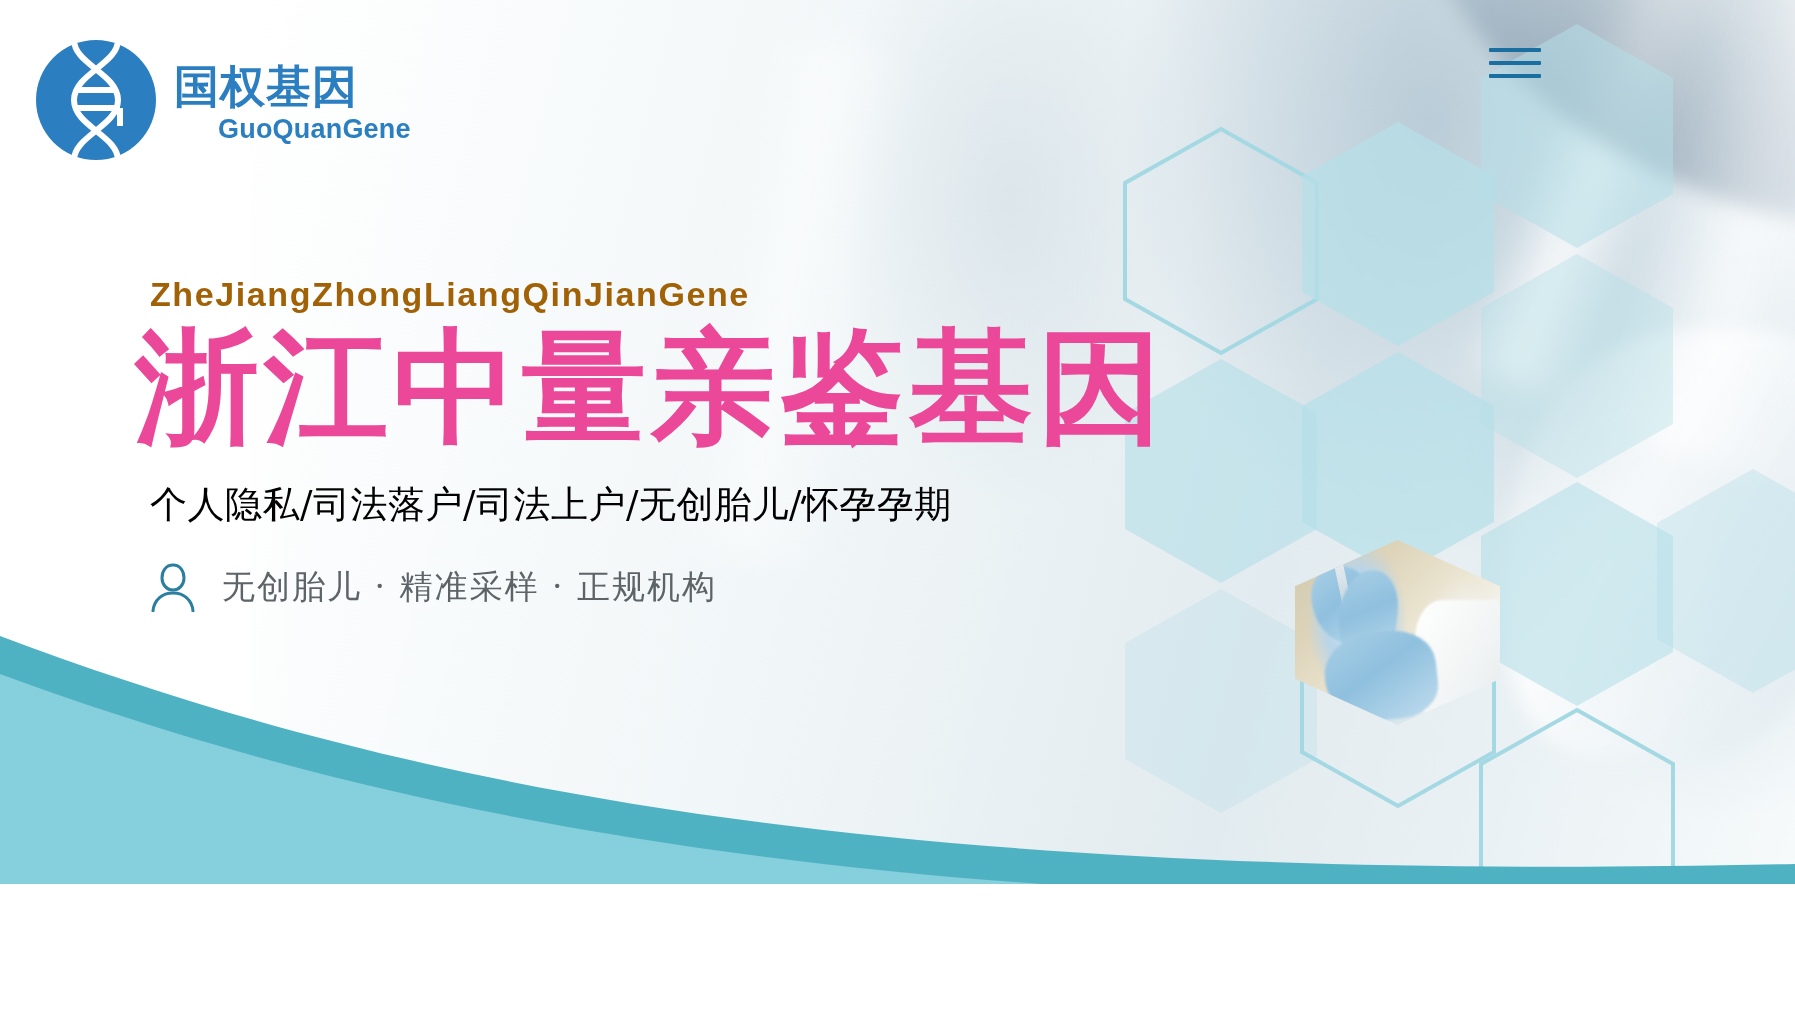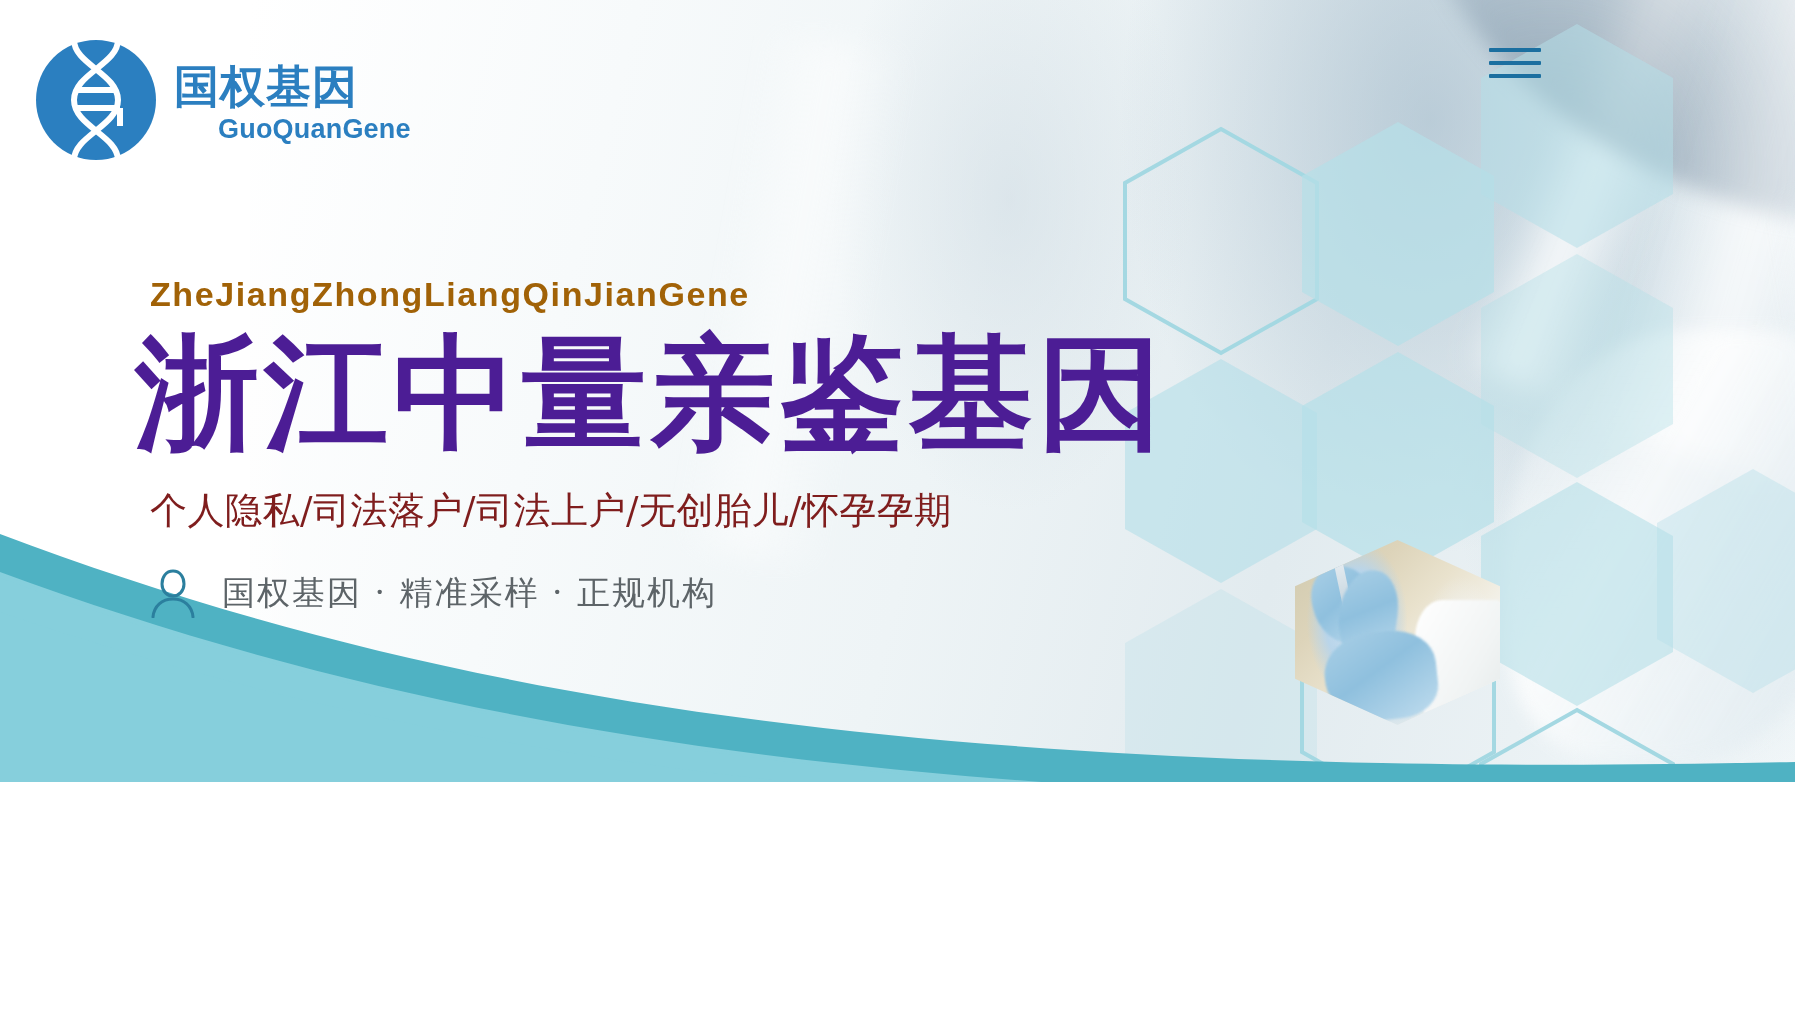--- a/index.html
+++ b/index.html
@@ -3,21 +3,21 @@
 <meta charset="utf-8">
 <style>
   html, body {
     margin: 0;
     padding: 0;
     background: #ffffff;
   }
   .banner {
     position: relative;
     width: 1795px;
-    height: 782px;
+    height: 884px;
     overflow: hidden;
     background: #ffffff;
     font-family: "Liberation Sans", "DejaVu Sans", sans-serif;
   }
 
   
   .photo-bg {
     position: absolute;
     left: 250px;
     top: 0;
@@ -169,31 +169,30 @@
   .pinyin {
     font-size: 34px;
     font-weight: bold;
     color: #a16207;
     letter-spacing: 1.6px;
     white-space: nowrap;
   }
   .headline {
     font-size: 124px;
     font-weight: bold;
-    color: #4c1d95;
+    color: #ec4899;
     letter-spacing: 5px;
     line-height: 1.18;
-    margin-top: 6px;
     margin-left: -15px;
     white-space: nowrap;
     font-family: "DejaVu Sans", "Liberation Sans", sans-serif;
   }
   .services {
     font-size: 37px;
-    color: #7f1d1d;
+    color: #000000;
     letter-spacing: 0.5px;
     margin-top: 20px;
     white-space: nowrap;
     font-family: "DejaVu Serif", "Liberation Serif", serif;
   }
   .assurance-row {
     display: flex;
     align-items: center;
     gap: 26px;
     margin-top: 32px;
@@ -325,17 +324,17 @@
 
   <div class="copy">
     <div class="pinyin">ZheJiangZhongLiangQinJianGene</div>
     <div class="headline">浙江中量亲鉴基因</div>
     <div class="services">个人隐私/司法落户/司法上户/无创胎儿/怀孕孕期</div>
     <div class="assurance-row">
       <svg class="nurse-icon" viewBox="0 0 46 50">
         <path d="M23,3 C30,3 34,9 34,16 C34,23 29,28 23,28 C17,28 12,23 12,16 C12,9 16,3 23,3 Z" fill="none" stroke="#2b7f9e" stroke-width="3"></path>
         <path d="M3,49 C4,38 12,31 23,31 C34,31 42,38 43,49" fill="none" stroke="#2b7f9e" stroke-width="3" stroke-linecap="round"></path>
       </svg>
-      <div class="assurance">国权基因 · 精准采样 · 正规机构</div>
+      <div class="assurance">无创胎儿 · 精准采样 · 正规机构</div>
     </div>
   </div>
 
 </div>
 
 </body></html>

